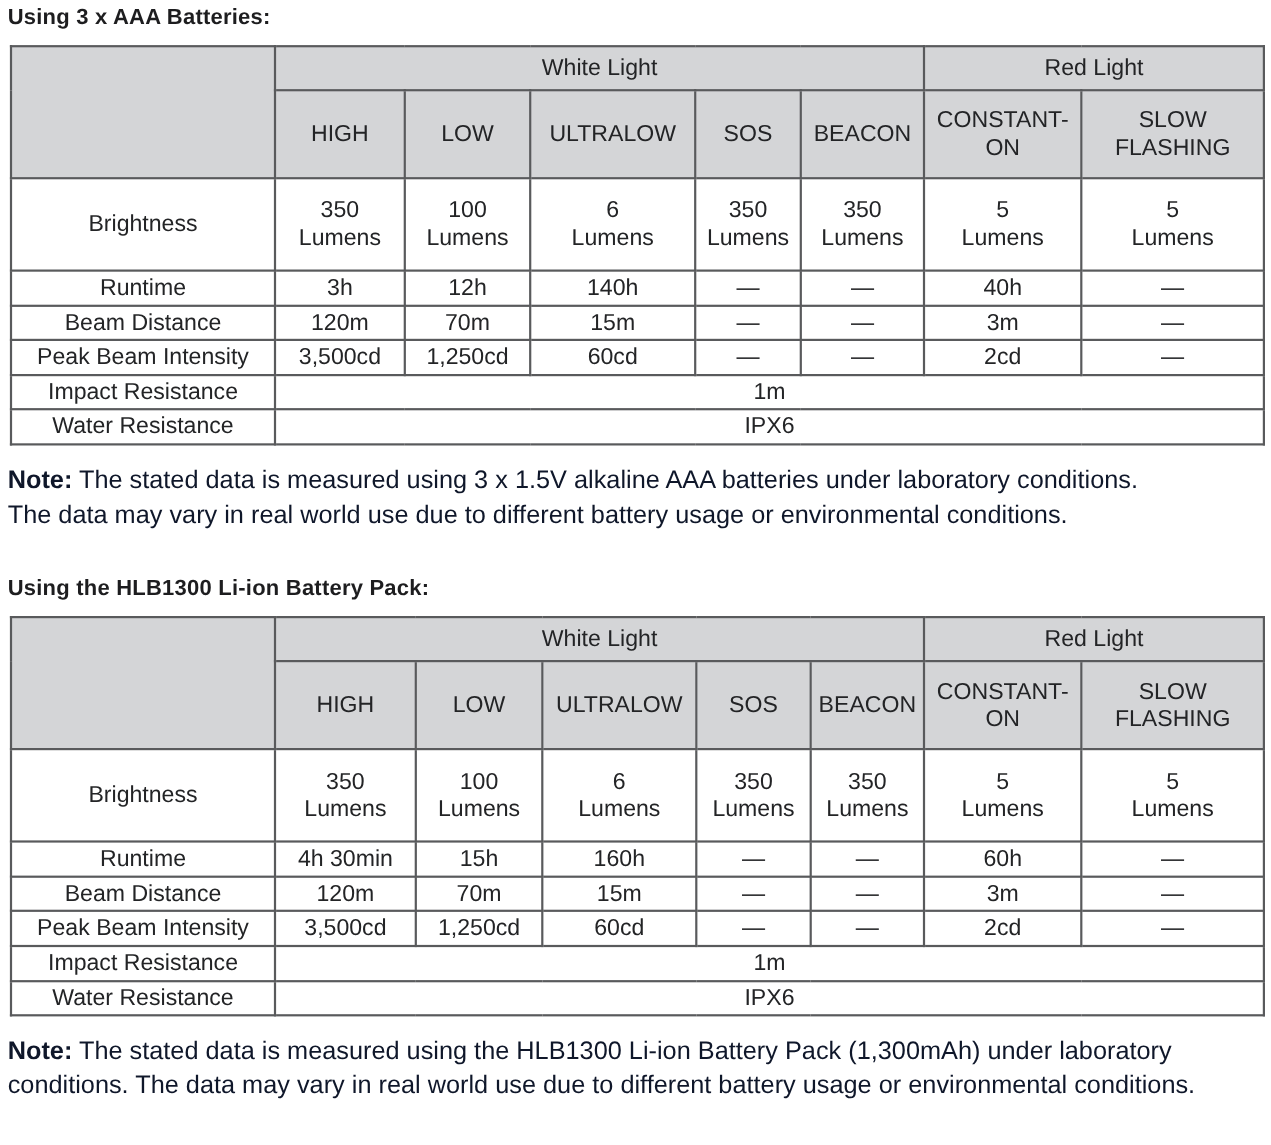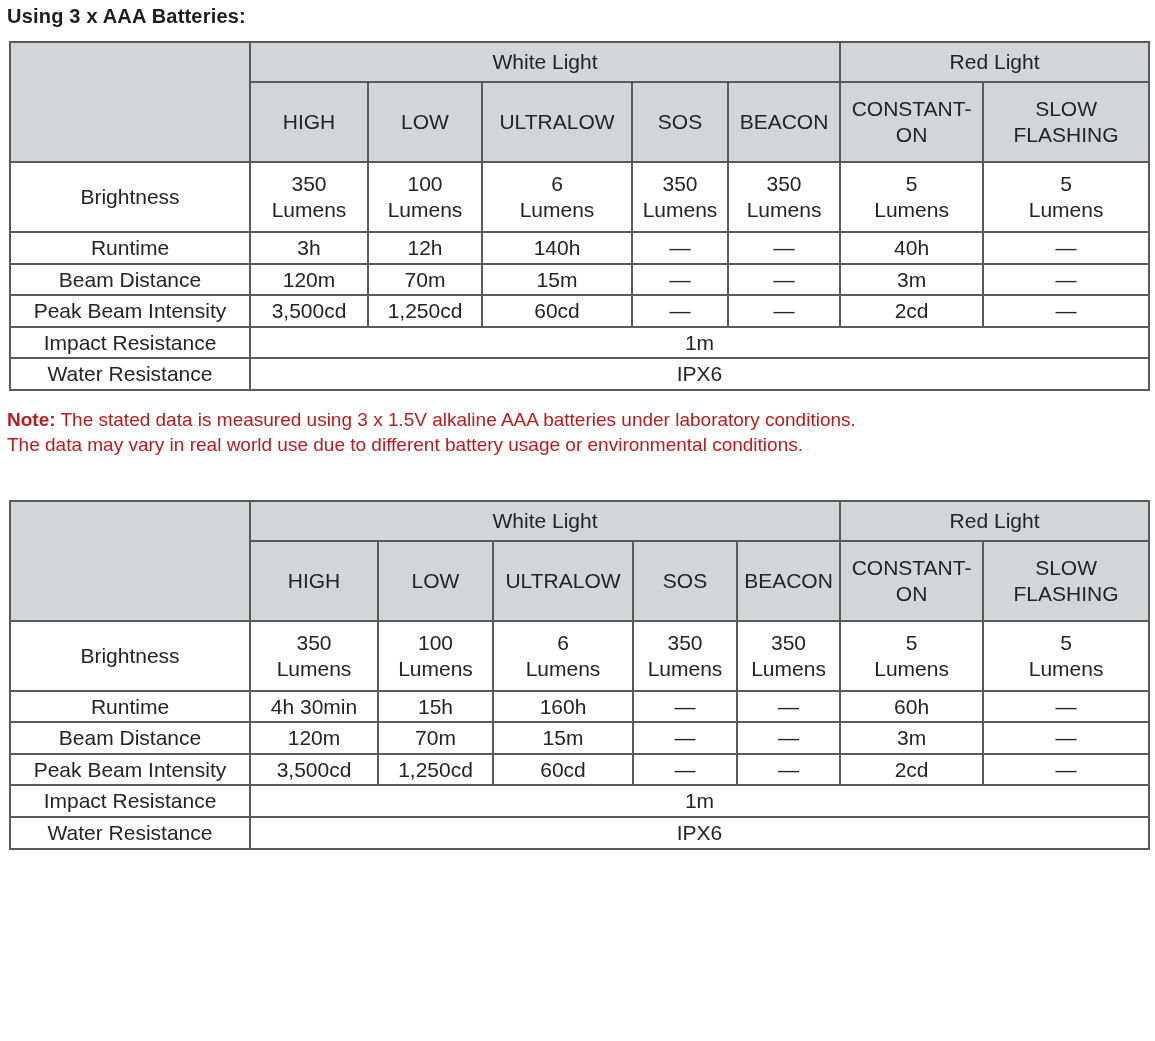--- a/index.html
+++ b/index.html
@@ -31,28 +31,28 @@
     font-size: 21px;
     line-height: 1.22;
     white-space: pre-line;
     padding: 2px 4px;
     box-sizing: border-box;
     overflow: hidden;
   }
   td.hd { background: #d4d5d7; }
   tr.h1 { height: 40px; border-radius: 17px; }
   tr.h2 { height: 80px; }
-  tr.tall { height: 70px; }
+  tr.tall { height: 84px; }
   tr.std { height: 28px; margin-left: 11px; }
 
   p.note {
-    font-size: 19px;
+    font-size: 23px;
     line-height: 1.33;
     margin: 16px 0 0 0;
-    color: #b91c1c;
+    color: #0f172a;
   }
   .note-label { font-weight: bold; }
   .note-text { white-space: pre-line; }
 
   .section-2 { margin-top: 42px; }
 </style>
 </head>
 <body>
 
 <div class="page">
@@ -144,20 +144,21 @@
           <td colspan="7">IPX6</td>
         </tr>
       </tbody>
     </table>
 
     <p class="note"><strong class="note-label">Note:</strong><span class="note-text"> The stated data is measured using 3 x 1.5V alkaline AAA batteries under laboratory conditions.
 The data may vary in real world use due to different battery usage or environmental conditions.</span></p>
   </section>
 
   <section class="section-2">
+    <h2 class="heading">Using the HLB1300 Li-ion Battery Pack:</h2>
 
     <table class="spec">
       <colgroup>
         <col style="width:240px">
           <col style="width:128px">
           <col style="width:115px">
           <col style="width:140px">
         <col style="width:104px">
           <col style="width:103px">
           <col style="width:143px">
@@ -231,15 +232,17 @@
           <td>Impact Resistance</td>
           <td colspan="7">1m</td>
         </tr>
         <tr class="std">
           <td>Water Resistance</td>
           <td colspan="7">IPX6</td>
         </tr>
       </tbody>
     </table>
 
+    <p class="note"><strong class="note-label">Note:</strong><span class="note-text"> The stated data is measured using the HLB1300 Li-ion Battery Pack (1,300mAh) under laboratory
+conditions. The data may vary in real world use due to different battery usage or environmental conditions.</span></p>
   </section>
 
 </div>
 
 </body></html>

